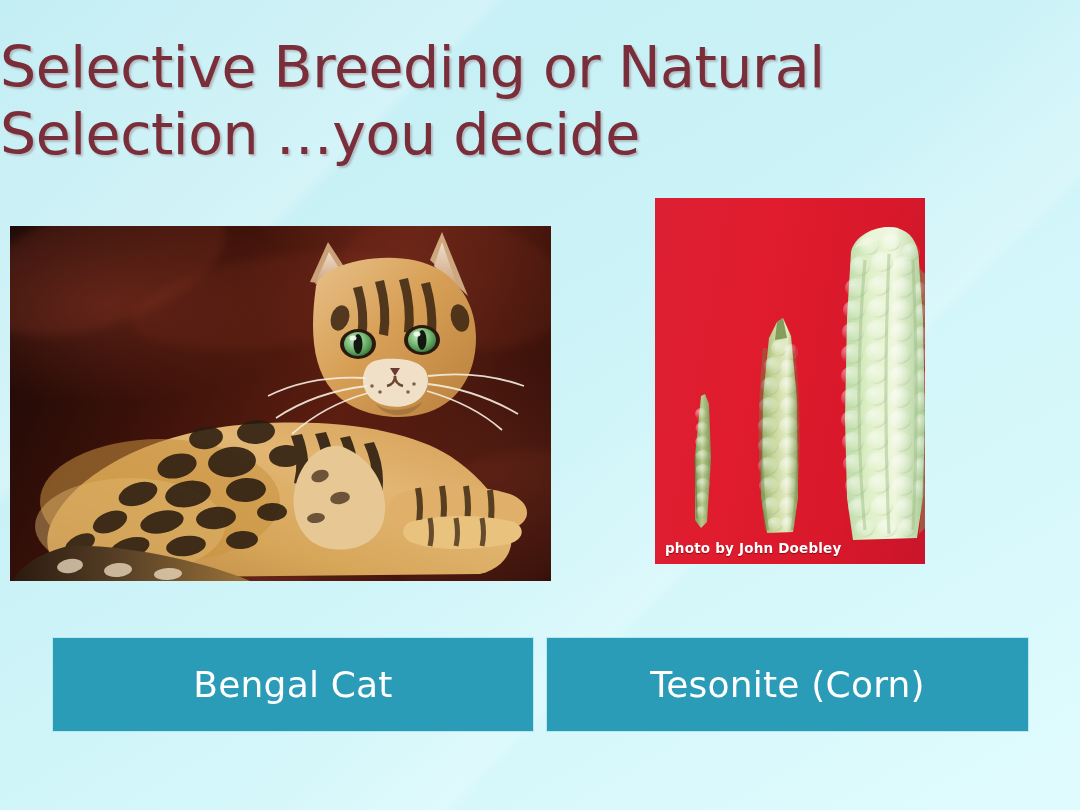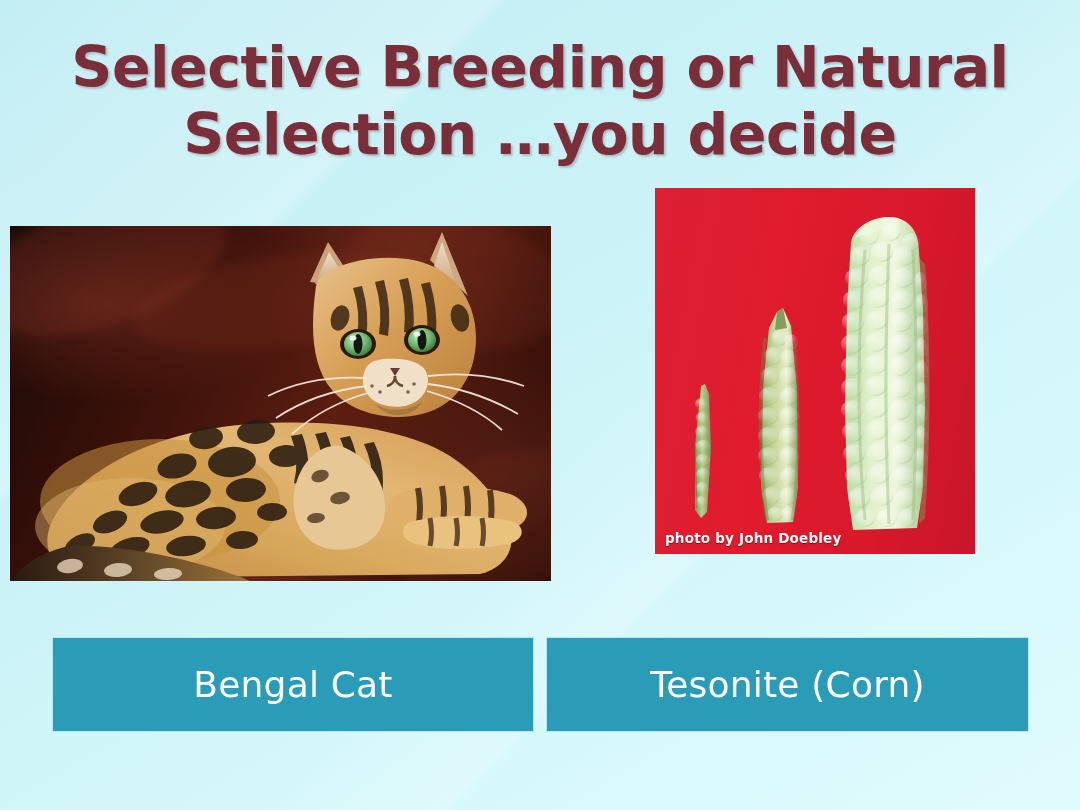--- a/index.html
+++ b/index.html
@@ -24,24 +24,24 @@
         rgba(255,255,255,0.20) 66%,
         rgba(255,255,255,0.00) 67%),
       linear-gradient(150deg, #c3eef4 0%, #caf2f7 38%, #d6f8fb 72%, #e0fbfd 100%);
     overflow:hidden;
   }
 
   
   #title {
     position:absolute;
     left:0; top:34px; width:1080px;
-    text-align:center;
+    text-align:left;
     color:#7a2e3a;
     font-family:"DejaVu Sans", sans-serif;
-    font-weight:bold;
+    font-weight:normal;
     font-size:57px;
     line-height:67px;
     letter-spacing:-0.5px;
     text-shadow:2px 2px 2px rgba(120,70,80,0.30);
     white-space:pre-line;
   }
 
   
   .photo {
     position:absolute;
@@ -64,21 +64,21 @@
     position:absolute; background:rgba(150,60,40,0.20);
     border-radius:50%;
     filter:blur(4px);
   }
 
   
   #cat { position:absolute; left:0; top:0; width:541px; height:355px; }
 
   
   #corn-photo {
-    left:655px; top:188px; width:320px; height:366px;
+    left:655px; top:198px; width:270px; height:366px;
     background:linear-gradient(100deg,#dc1f33 0%,#e01c2e 35%,#d9182b 70%,#c9152a 100%);
   }
   #corn-photo .caption {
     position:absolute; left:10px; bottom:8px;
     color:#ffffff;
     font-family:"DejaVu Sans", sans-serif;
     font-weight:bold;
     font-size:13.5px;
     letter-spacing:0.2px;
     text-shadow:0 1px 1px rgba(120,0,10,0.8);

